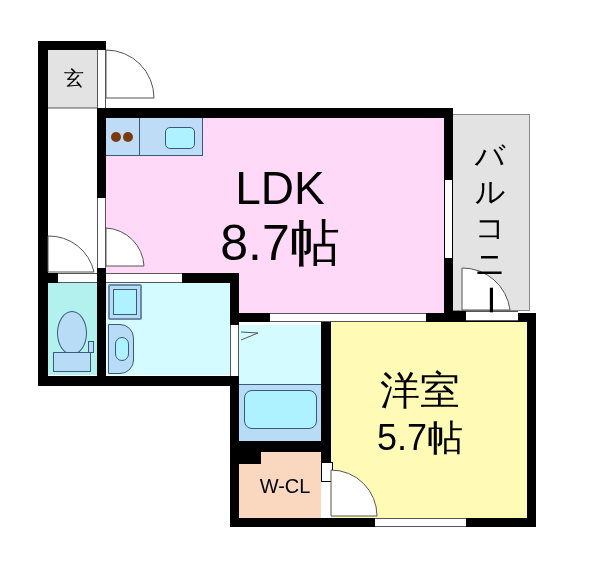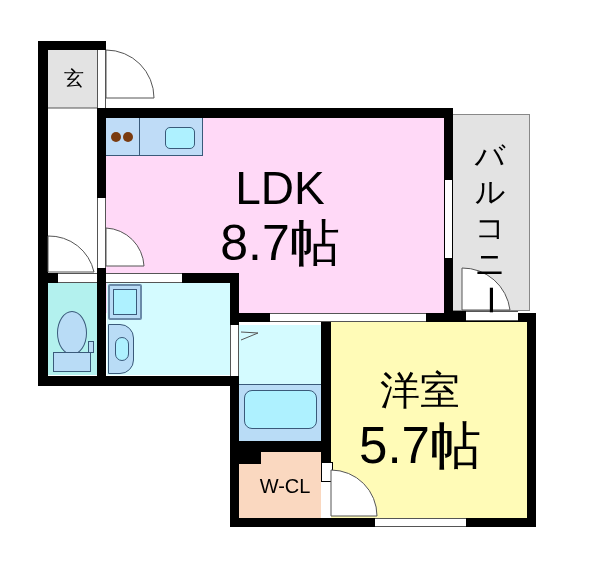--- a/index.html
+++ b/index.html
@@ -85,21 +85,21 @@
   <path d="M241 332 L258 333 L241 340" fill="none" stroke="#555" stroke-width="1"></path>
   <line x1="48" y1="108" x2="97" y2="108" stroke="#555" stroke-width="1"></line>
 </svg>
 
 <div class="room-label" style="left:48px;top:68px;width:52px;font-size:20px;">玄</div>
 
 <div class="room-label" style="left:210px;top:165px;width:140px;font-size:46px;">LDK</div>
 <div class="room-label" style="left:200px;top:218px;width:160px;font-size:50px;">8.7帖</div>
 
 <div class="room-label" style="left:350px;top:370px;width:140px;font-size:40px;">洋室</div>
-<div class="room-label" style="left:345px;top:420px;width:150px;font-size:51px;">5.7帖</div>
+<div class="room-label" style="left:345px;top:420px;width:150px;font-size:36px;">5.7帖</div>
 
 <div class="room-label" style="left:239px;top:476px;width:92px;font-size:20px;">W-CL</div>
 
 <div class="abs" style="left:470px;top:138px;width:40px;text-align:center;font-size:30px;line-height:36px;">
   <div>バ</div>
   <div>ル</div>
   <div>コ</div>
   <div>ニ</div>
   <div style="font-size:30px;transform:rotate(90deg);">ー</div>
 </div>

